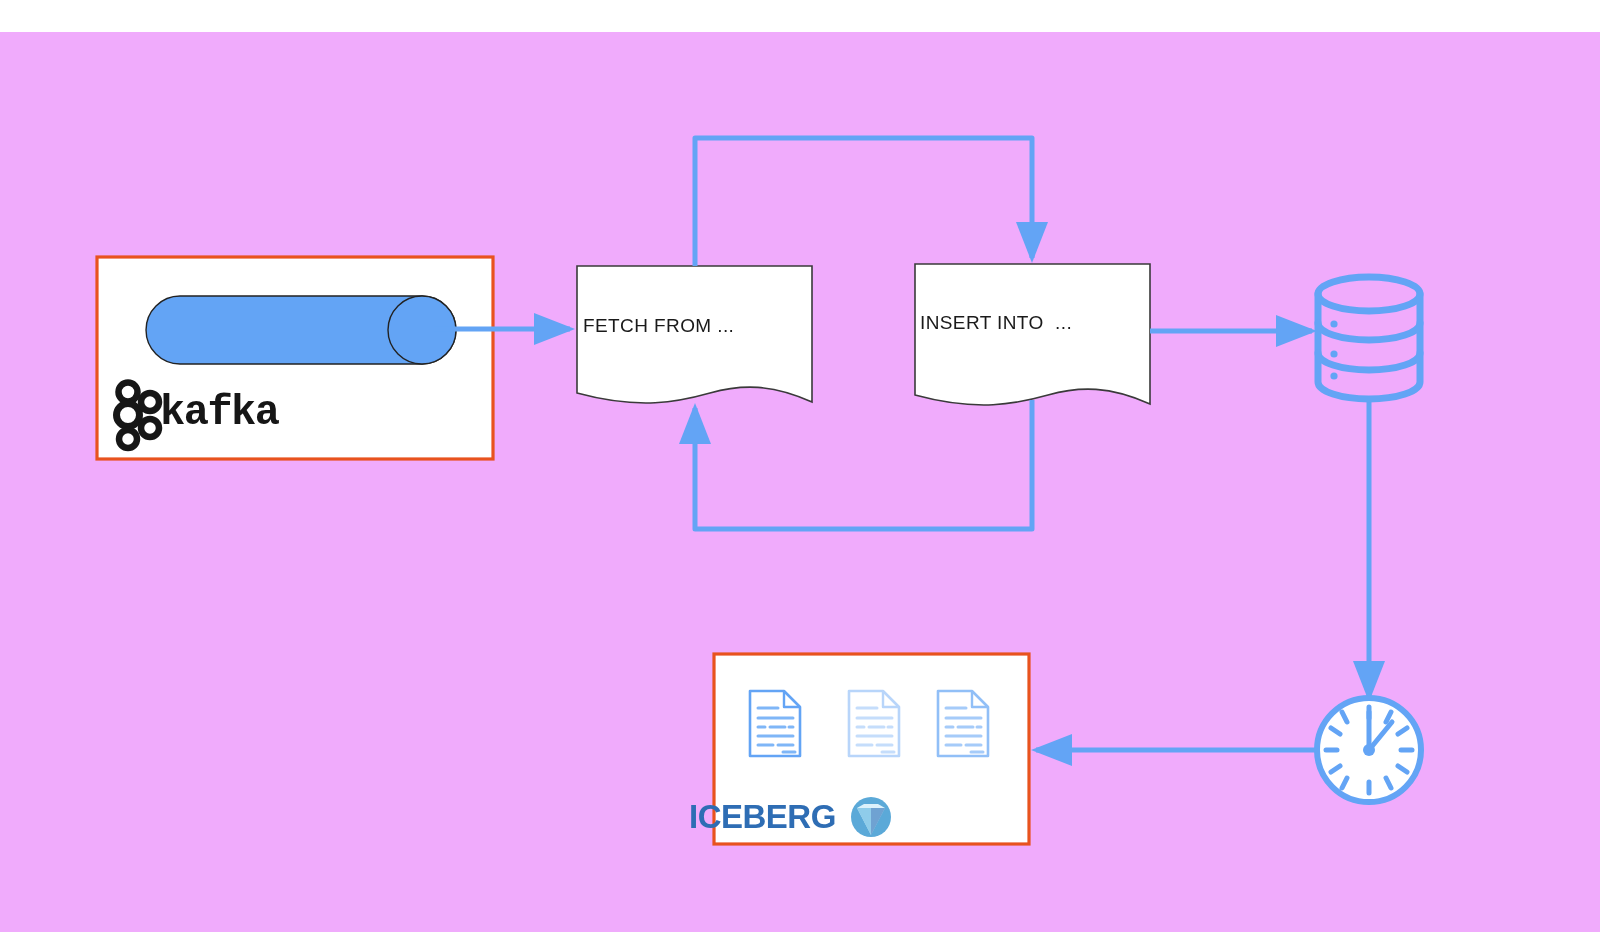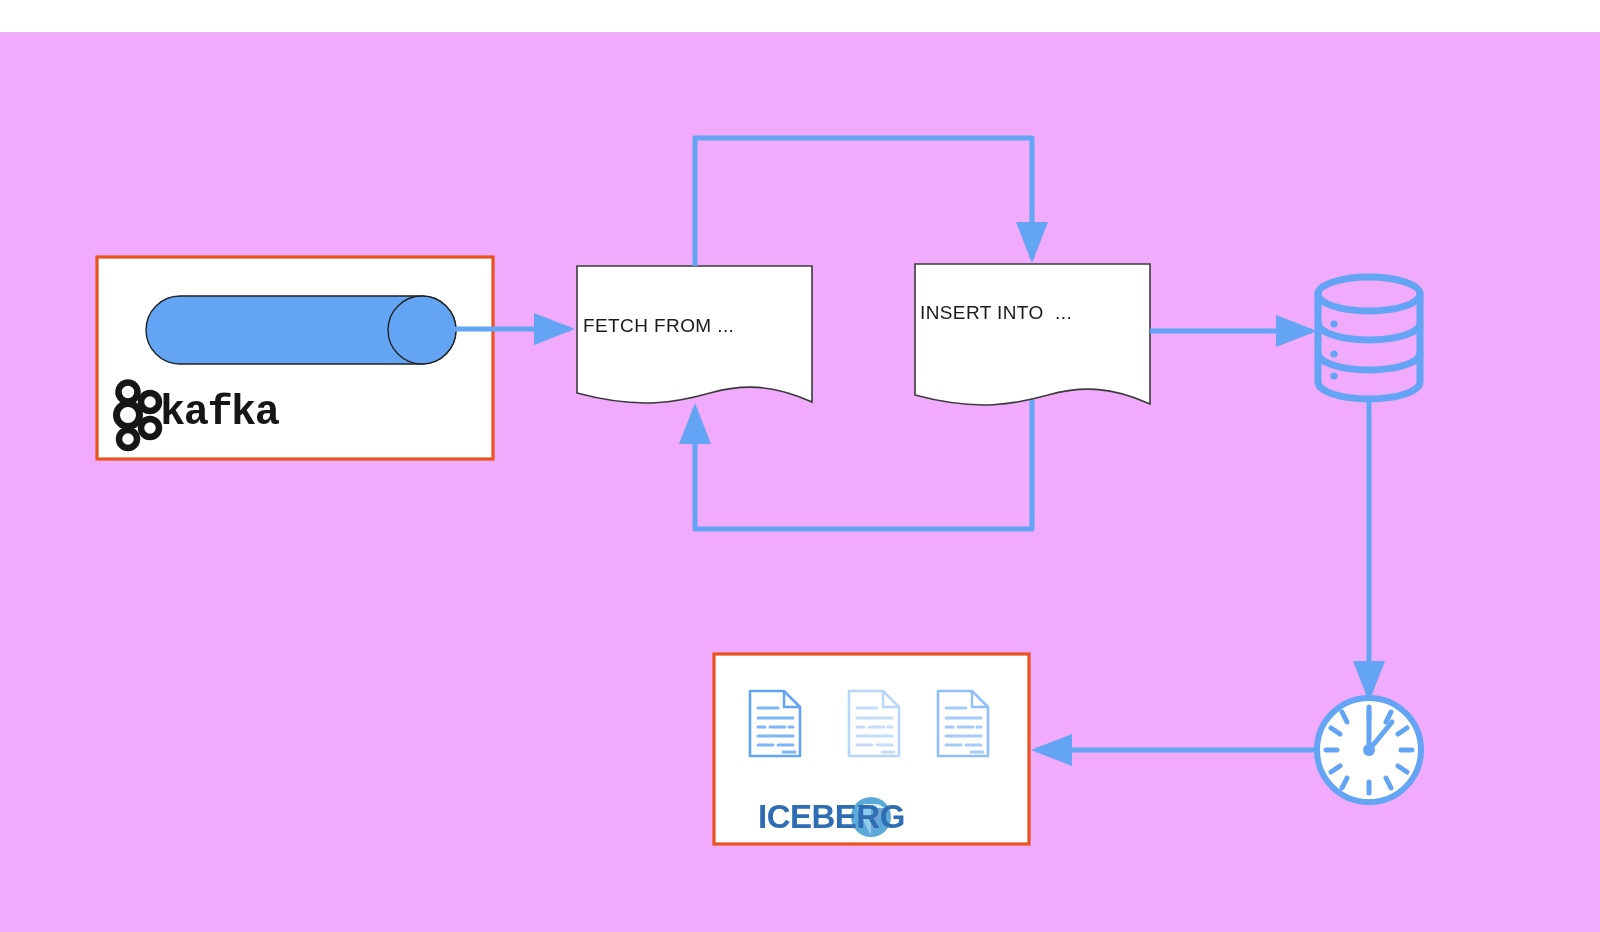--- a/index.html
+++ b/index.html
@@ -27,24 +27,24 @@
   }
   .node-text {
     position: absolute;
     font-family: "Liberation Sans", sans-serif;
     font-size: 19px;
     color: #1a1a1a;
     letter-spacing: 0.4px;
     white-space: pre;
   }
   #fetch-label { left: 583px; top: 283px; }
-  #insert-label { left: 920px; top: 270px; }
+  #insert-label { left: 920px; top: 280px; }
   .iceberg-wordmark {
     position: absolute;
-    left: 758px;
+    left: 689px;
     top: 766px;
     font-family: "Liberation Sans", sans-serif;
     font-size: 33px;
     font-weight: bold;
     color: #2E6DB4;
     letter-spacing: -0.5px;
     white-space: pre;
   }
   .kafka-wordmark {
     position: absolute;

